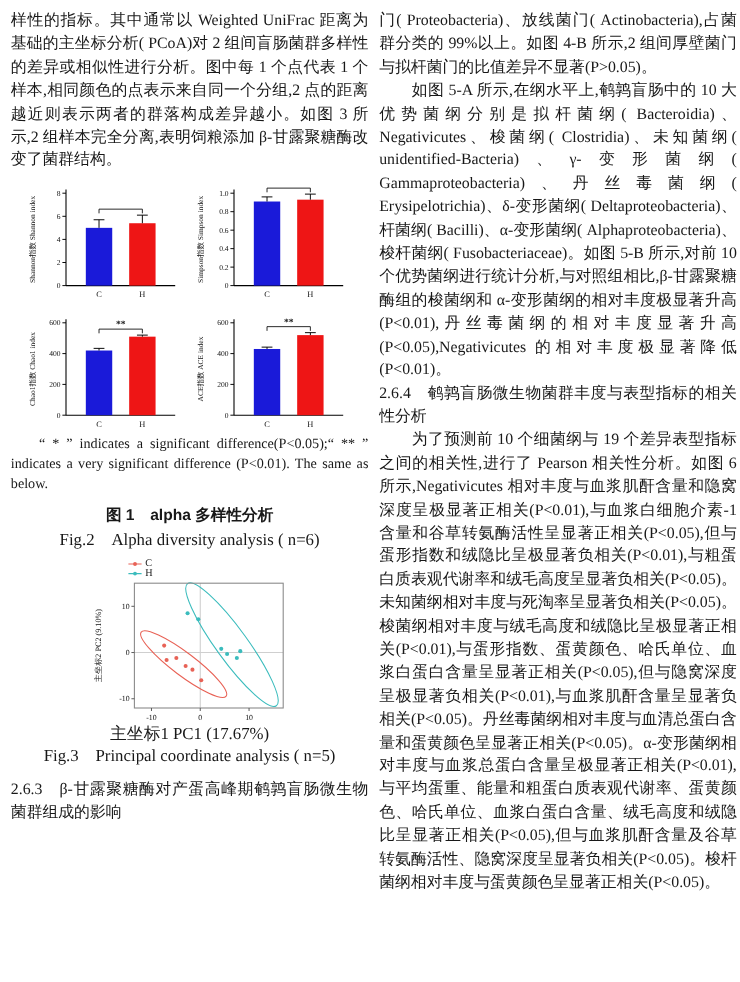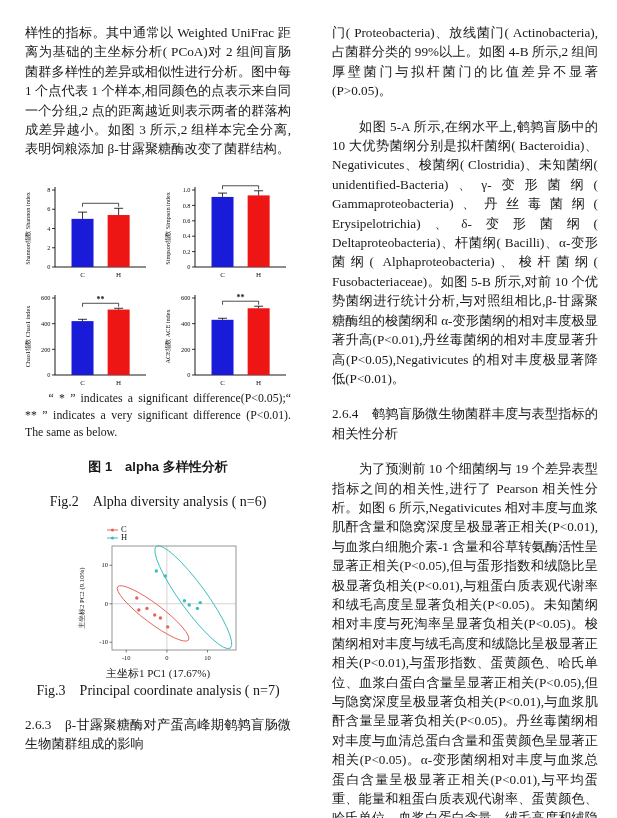--- a/index.html
+++ b/index.html
@@ -1,33 +1,33 @@
 <!DOCTYPE html>
 <html><head>
 <meta charset="utf-8">
 <style>
   html,body{margin:0;padding:0;background:#ffffff;}
   body{width:617px;height:818px;font-family:"Liberation Serif","DejaVu Serif",serif;color:#181818;}
   .page{position:relative;width:617px;height:818px;overflow:hidden;background:#fff;}
   .col{position:absolute;top:7px;width:298px;font-size:13.2px;line-height:19.4px;text-align:justify;}
   .col-left{left:9px;}
   .col-right{left:316px;}
-  p{margin:16px;}
+  p{margin:0;}
   .indent{text-indent:2.05em;}
   .charts-grid{display:flex;flex-wrap:wrap;justify-content:center;column-gap:8px;row-gap:2px;margin-top:3px;}
   .charts-grid svg{display:block;}
   .note{font-size:11.8px;line-height:17.2px;text-indent:2em;margin-top:5px;}
   .note-en{margin-top:1px;}
   .caption-zh{text-align:center;text-indent:0;font-weight:bold;font-family:"Liberation Sans","DejaVu Sans",sans-serif;font-size:13px;margin-top:7px;}
   .caption-en{text-align:center;text-indent:0;font-size:14px;line-height:17px;margin-top:3px;}
   .pcoa-block{margin-top:7px;text-align:center;}
   .pcoa-legend{margin:0 0 1px 97px;text-align:left;font-size:8.5px;line-height:7px;}
   .leg-row{display:flex;align-items:center;gap:2px;height:8px;}
   .pcoa-svg{display:block;margin:0 auto;}
-  .pcoa-xlabel{font-size:11px;line-height:12px;margin-top:0;}
+  .pcoa-xlabel{font-size:14px;line-height:12px;margin-top:0;}
   .sec-heading{margin-top:9px;text-indent:0;}
 </style>
 </head>
 <body>
 
 <div class="page">
 
   <div class="col col-left">
     <p>样性的指标。其中通常以 Weighted UniFrac 距离为基础的主坐标分析( PCoA)对 2 组间盲肠菌群多样性的差异或相似性进行分析。图中每 1 个点代表 1 个样本,相同颜色的点表示来自同一个分组,2 点的距离越近则表示两者的群落构成差异越小。如图 3 所示,2 组样本完全分离,表明饲粮添加 β-甘露聚糖酶改变了菌群结构。</p>
 
@@ -180,21 +180,21 @@
           <text font-family="&quot;Liberation Serif&quot;,&quot;DejaVu Serif&quot;,serif" fill="#111" x="34" y="101.4962962962963" font-size="6.5" text-anchor="end">-10</text>
           <line x1="35.5" y1="60.77777777777778" x2="38" y2="60.77777777777778" stroke="#555" stroke-width="0.8"></line>
           <text font-family="&quot;Liberation Serif&quot;,&quot;DejaVu Serif&quot;,serif" fill="#111" x="34" y="62.97777777777778" font-size="6.5" text-anchor="end">0</text>
           <line x1="35.5" y1="22.259259259259267" x2="38" y2="22.259259259259267" stroke="#555" stroke-width="0.8"></line>
           <text font-family="&quot;Liberation Serif&quot;,&quot;DejaVu Serif&quot;,serif" fill="#111" x="34" y="24.459259259259266" font-size="6.5" text-anchor="end">10</text>
           <text font-family="&quot;Liberation Serif&quot;,&quot;DejaVu Serif&quot;,serif" fill="#111" x="0" y="0" font-size="6.8" text-anchor="middle" transform="translate(10,55) rotate(-90)">主坐标2 PC2 (9.10%)</text>
         </svg>
       <div class="pcoa-xlabel">主坐标1 PC1 (17.67%)</div>
     </div>
 
-    <p class="caption-en">Fig.3　Principal coordinate analysis ( n=7)</p>
+    <p class="caption-en">Fig.3　Principal coordinate analysis ( n=5)</p>
 
     <p class="sec-heading">2.6.3　β-甘露聚糖酶对产蛋高峰期鹌鹑盲肠微生物菌群组成的影响</p>
   </div>
 
   <div class="col col-right">
     <p>门( Proteobacteria)、放线菌门( Actinobacteria),占菌群分类的 99%以上。如图 4-B 所示,2 组间厚壁菌门与拟杆菌门的比值差异不显著(P&gt;0.05)。</p>
     <p class="indent">如图 5-A 所示,在纲水平上,鹌鹑盲肠中的 10 大优势菌纲分别是拟杆菌纲( Bacteroidia)、Negativicutes、梭菌纲( Clostridia)、未知菌纲( unidentified-Bacteria)、γ-变形菌纲( Gammaproteobacteria)、丹丝毒菌纲( Erysipelotrichia)、δ-变形菌纲( Deltaproteobacteria)、杆菌纲( Bacilli)、α-变形菌纲( Alphaproteobacteria)、梭杆菌纲( Fusobacteriaceae)。如图 5-B 所示,对前 10 个优势菌纲进行统计分析,与对照组相比,β-甘露聚糖酶组的梭菌纲和 α-变形菌纲的相对丰度极显著升高(P&lt;0.01),丹丝毒菌纲的相对丰度显著升高(P&lt;0.05),Negativicutes 的相对丰度极显著降低(P&lt;0.01)。</p>
     <p>2.6.4　鹌鹑盲肠微生物菌群丰度与表型指标的相关性分析</p>
     <p class="indent">为了预测前 10 个细菌纲与 19 个差异表型指标之间的相关性,进行了 Pearson 相关性分析。如图 6 所示,Negativicutes 相对丰度与血浆肌酐含量和隐窝深度呈极显著正相关(P&lt;0.01),与血浆白细胞介素-1 含量和谷草转氨酶活性呈显著正相关(P&lt;0.05),但与蛋形指数和绒隐比呈极显著负相关(P&lt;0.01),与粗蛋白质表观代谢率和绒毛高度呈显著负相关(P&lt;0.05)。未知菌纲相对丰度与死淘率呈显著负相关(P&lt;0.05)。梭菌纲相对丰度与绒毛高度和绒隐比呈极显著正相关(P&lt;0.01),与蛋形指数、蛋黄颜色、哈氏单位、血浆白蛋白含量呈显著正相关(P&lt;0.05),但与隐窝深度呈极显著负相关(P&lt;0.01),与血浆肌酐含量呈显著负相关(P&lt;0.05)。丹丝毒菌纲相对丰度与血清总蛋白含量和蛋黄颜色呈显著正相关(P&lt;0.05)。α-变形菌纲相对丰度与血浆总蛋白含量呈极显著正相关(P&lt;0.01),与平均蛋重、能量和粗蛋白质表观代谢率、蛋黄颜色、哈氏单位、血浆白蛋白含量、绒毛高度和绒隐比呈显著正相关(P&lt;0.05),但与血浆肌酐含量及谷草转氨酶活性、隐窝深度呈显著负相关(P&lt;0.05)。梭杆菌纲相对丰度与蛋黄颜色呈显著正相关(P&lt;0.05)。</p>
   </div>

